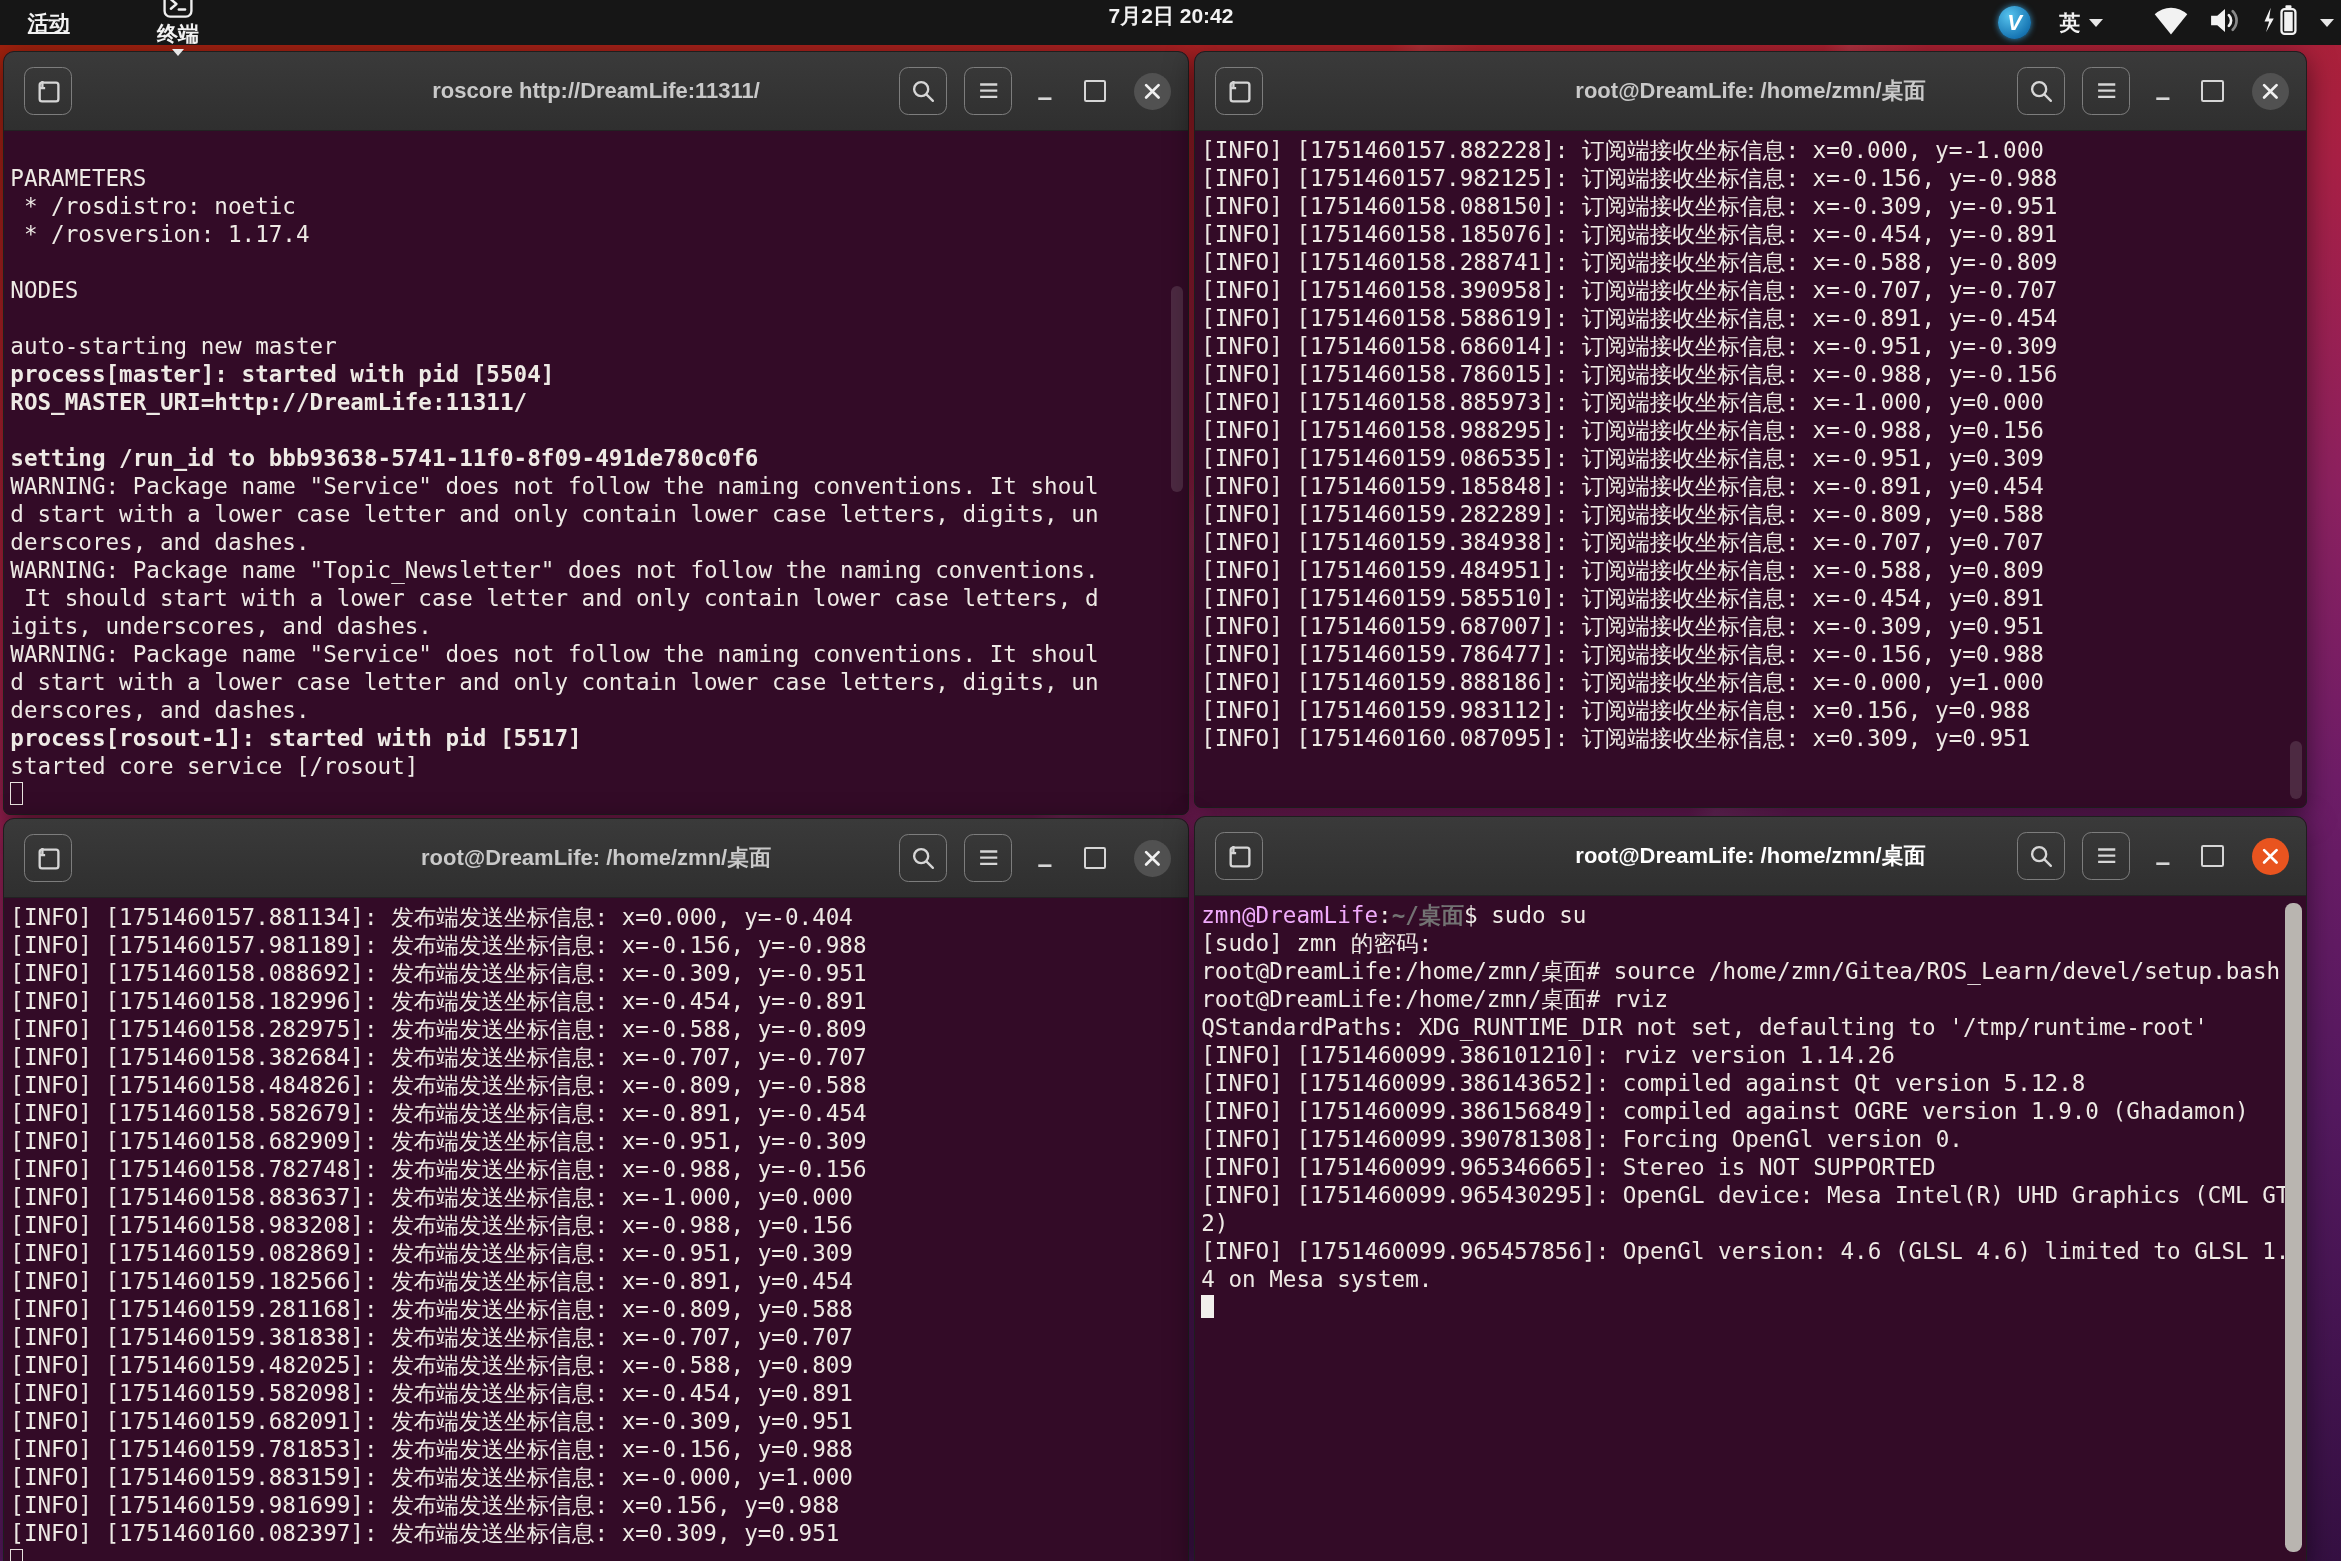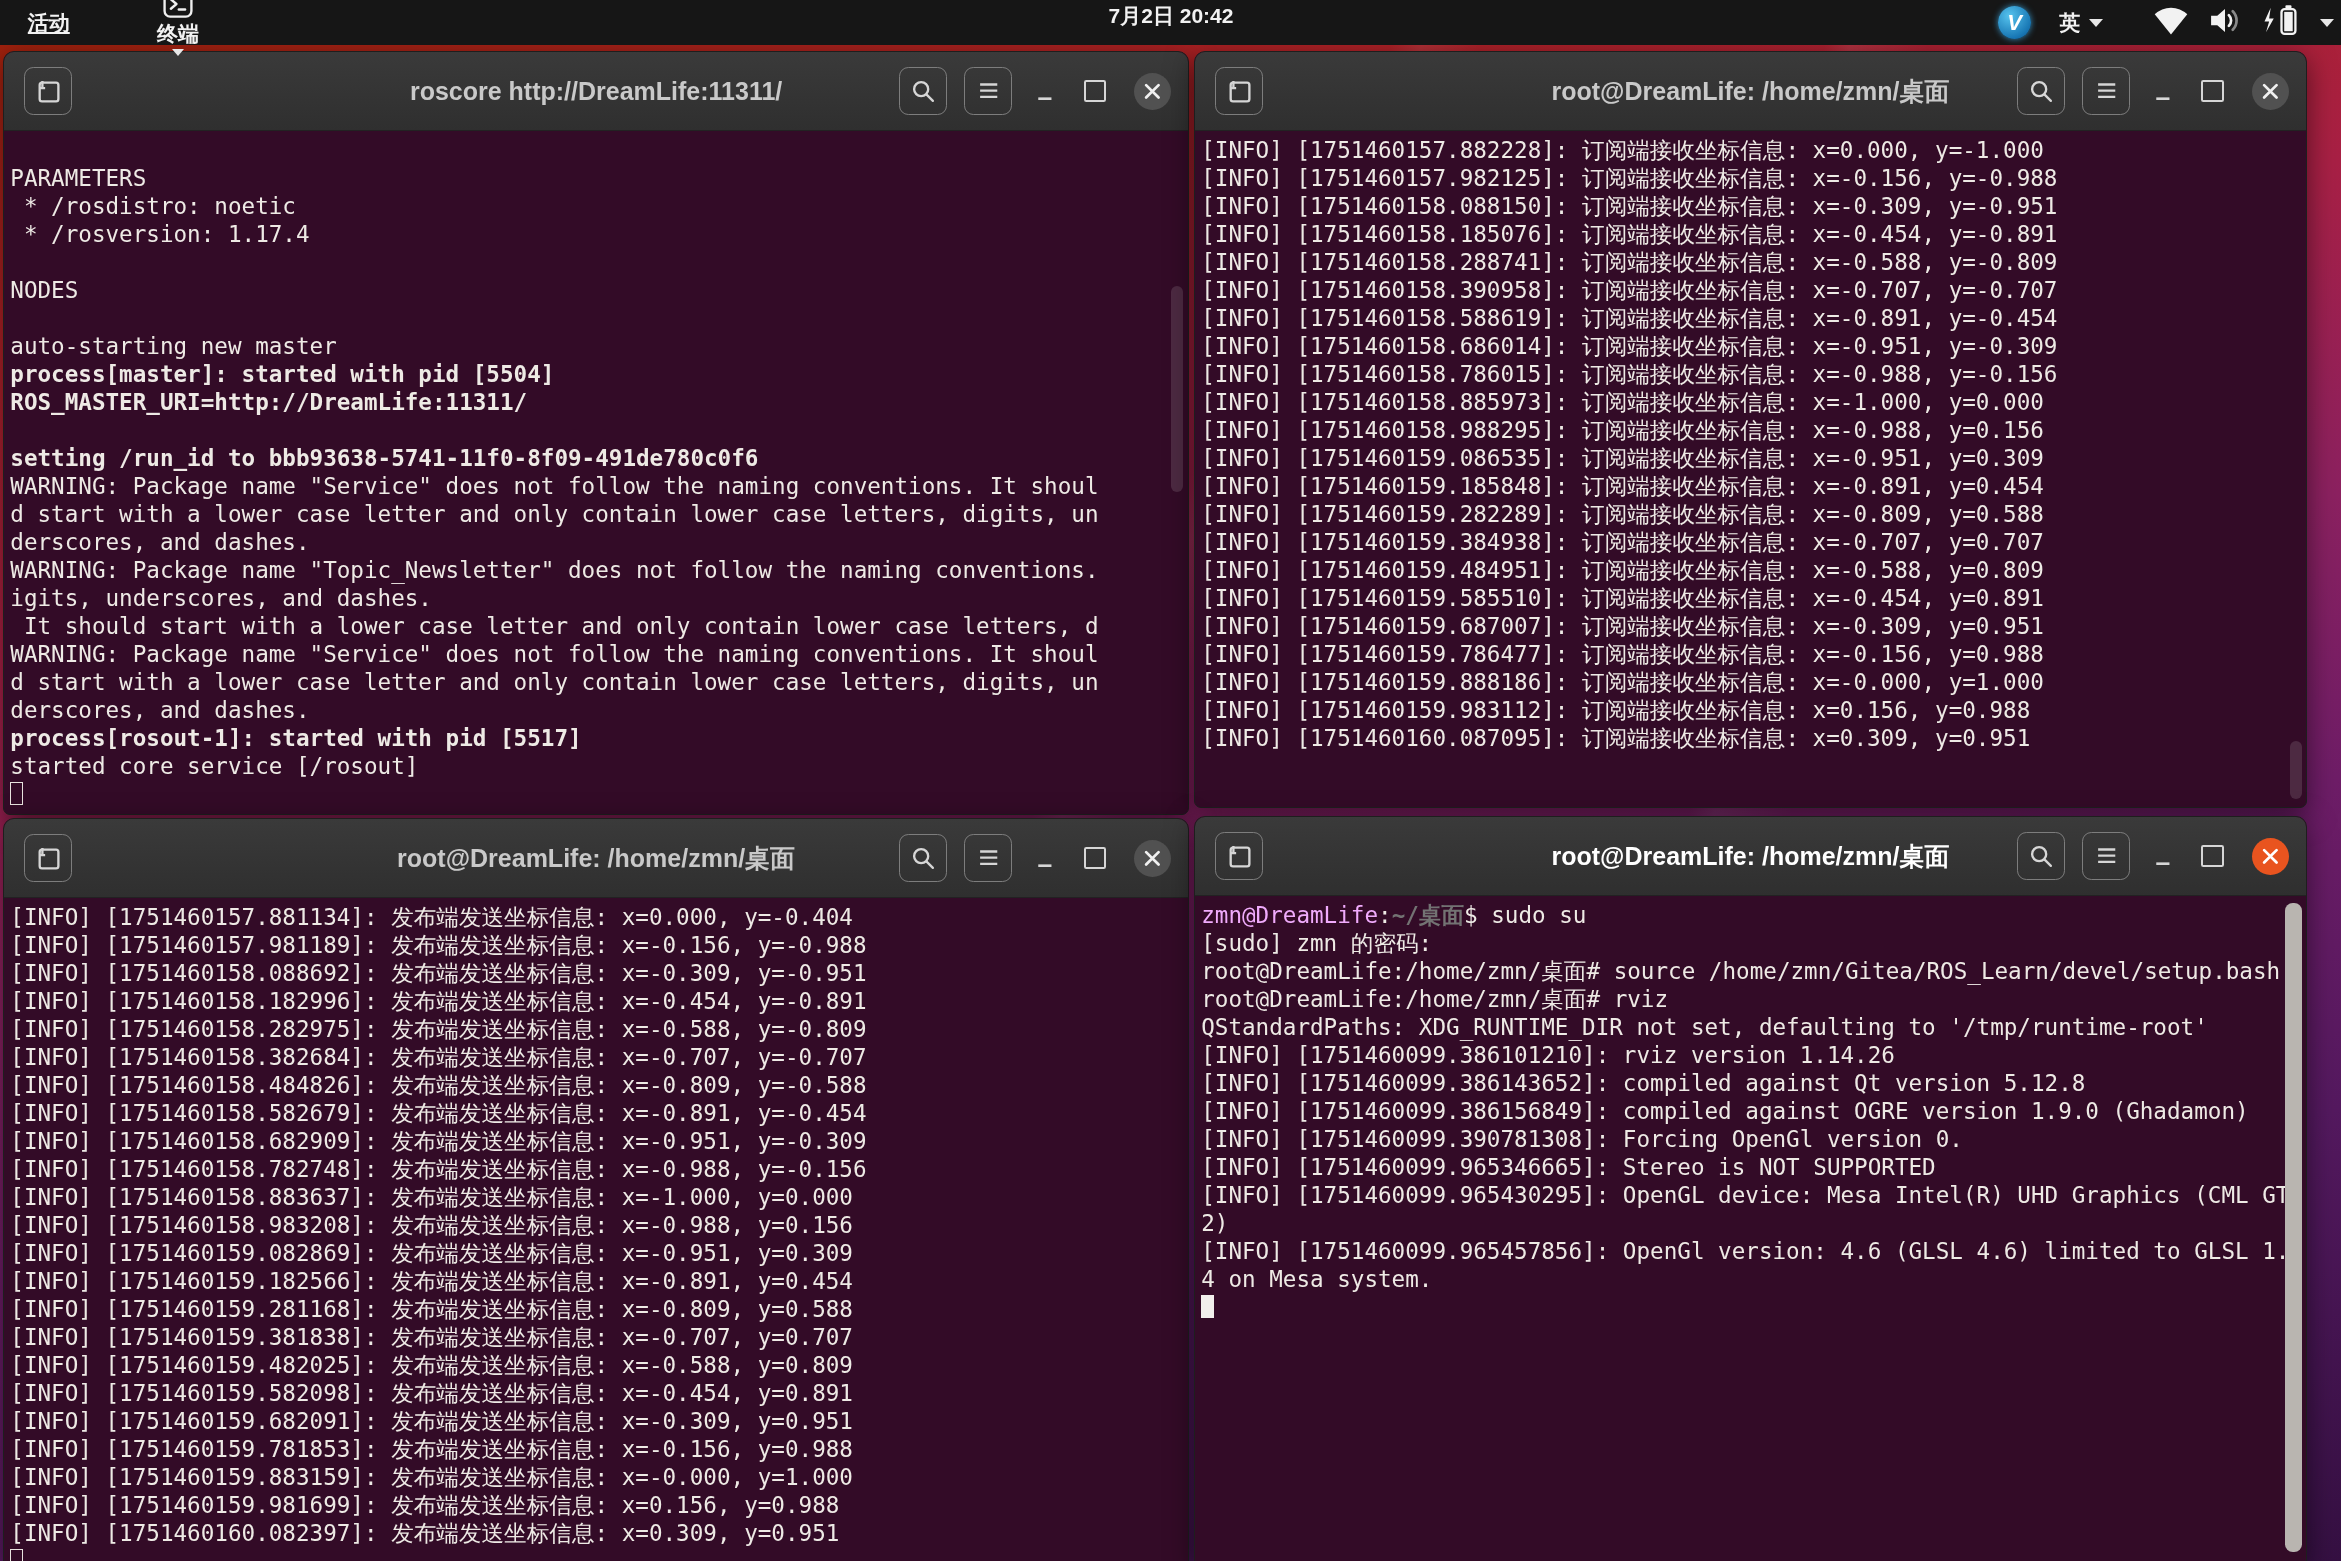--- a/index.html
+++ b/index.html
@@ -27,21 +27,21 @@
     color:#fff;font-weight:bold;font-style:italic;font-size:22px;display:flex;
     align-items:center;justify-content:center;box-shadow:0 0 6.2px rgba(60,170,230,.8);}
   .ticon{display:inline-flex;align-items:center;}
   
   .window{position:absolute;background:#330b27;border:0.8px solid #1e1e1e;
     border-radius:11px 11px 7px 7px;box-shadow:0 7.8px 28px rgba(0,0,0,.5);overflow:hidden;}
   .window.cut{border-radius:11px 11px 0 0;}
   .titlebar{height:78px;background:linear-gradient(#3a3a3a,#2f2f2f);border-bottom:0.8px solid #222;
     position:relative;display:flex;align-items:center;}
   .wtitle{position:absolute;left:50%;transform:translateX(-50%);color:#c9c9c9;
-    font-size:25px;font-weight:bold;white-space:nowrap;}
+    font-size:22px;font-weight:bold;white-space:nowrap;}
   .active .wtitle{color:#ffffff;}
   .tb-btn{width:48px;height:48px;border:1.6px solid #7d7d7d;border-radius:9.3px;
     display:flex;align-items:center;justify-content:center;background:transparent;box-sizing:border-box;}
   .newtab{position:absolute;left:20px;top:15px;}
   .controls{position:absolute;right:17px;top:0;height:78px;display:flex;align-items:center;gap:17px;}
   .glyph-min{color:#d6d6d6;font-size:26.5px;font-weight:bold;width:31px;text-align:center;line-height:15.6px;padding-top:14px;}
   .glyph-max{width:18.7px;height:18.7px;border:2.3px solid #d6d6d6;border-radius:2.3px;margin:0 6.2px;}
   .closebtn{width:37px;height:37px;border-radius:50%;background:#515151;display:flex;
     align-items:center;justify-content:center;margin-left:4.7px;}
   .active .closebtn{background:#e9541f;}
@@ -163,22 +163,22 @@
       <div class="trow"></div>
       <div class="trow">auto-starting new master</div>
       <div class="trow bold">process[master]: started with pid [5504]</div>
       <div class="trow bold">ROS_MASTER_URI=http://DreamLife:11311/</div>
       <div class="trow"></div>
       <div class="trow bold">setting /run_id to bbb93638-5741-11f0-8f09-491de780c0f6</div>
       <div class="trow">WARNING: Package name "Service" does not follow the naming conventions. It shoul</div>
       <div class="trow">d start with a lower case letter and only contain lower case letters, digits, un</div>
       <div class="trow">derscores, and dashes.</div>
       <div class="trow">WARNING: Package name "Topic_Newsletter" does not follow the naming conventions.</div>
+      <div class="trow"> It should start with a lower case letter and only contain lower case letters, d</div>
       <div class="trow">igits, underscores, and dashes.</div>
-      <div class="trow"> It should start with a lower case letter and only contain lower case letters, d</div>
       <div class="trow">WARNING: Package name "Service" does not follow the naming conventions. It shoul</div>
       <div class="trow">d start with a lower case letter and only contain lower case letters, digits, un</div>
       <div class="trow">derscores, and dashes.</div>
       <div class="trow bold">process[rosout-1]: started with pid [5517]</div>
       <div class="trow">started core service [/rosout]</div>
       <div class="trow"><span class="cursor hollow"></span></div>
     </div>
   <div class="sb faint" style="right:4.7px;top:234px;height:206px;"></div>
 </div>
 

